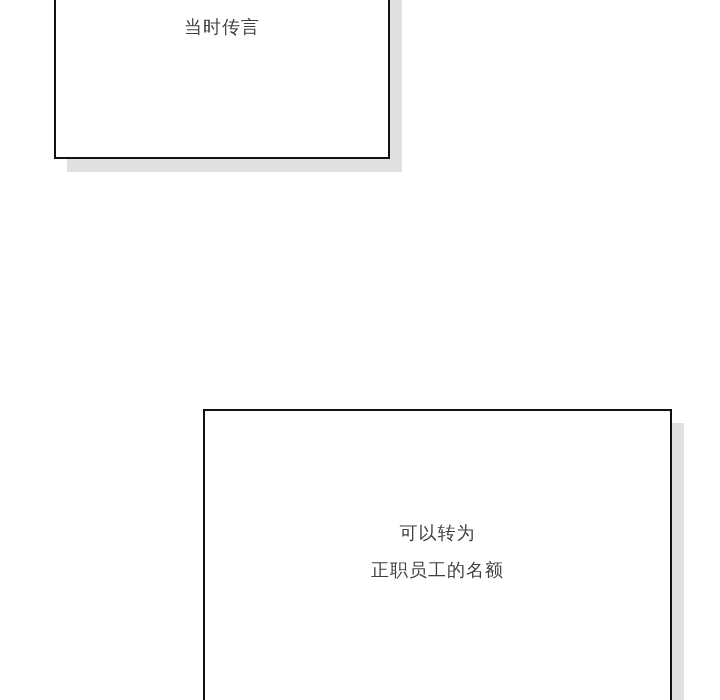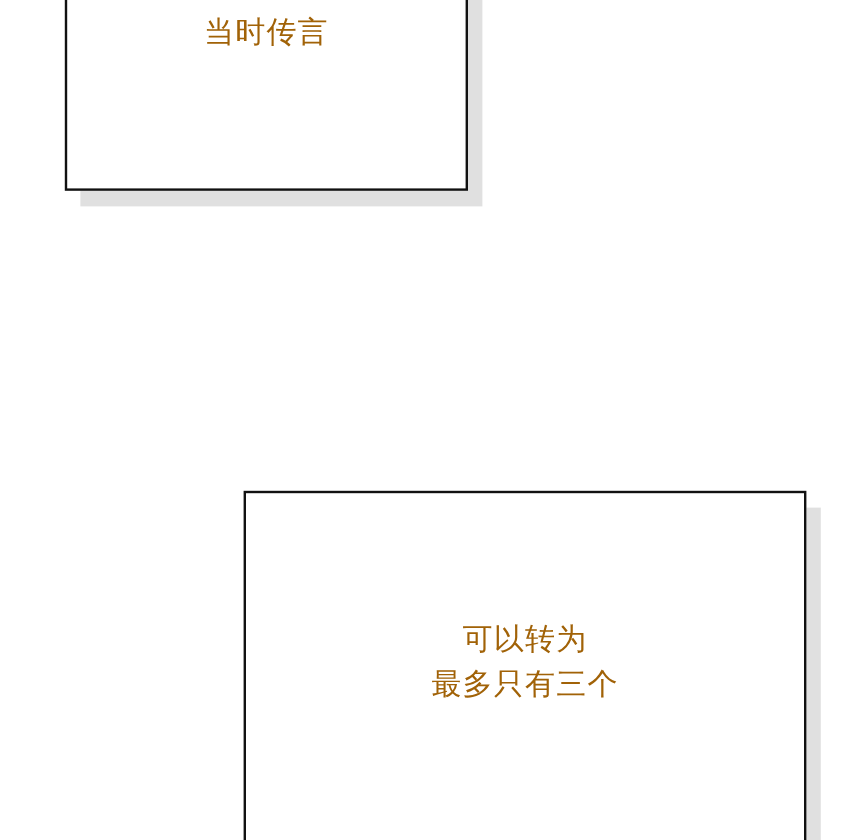--- a/index.html
+++ b/index.html
@@ -22,22 +22,22 @@
       position: absolute;
       background: #ffffff;
       border: 2px solid #111111;
       box-sizing: border-box;
     }
     .caption-text {
       position: absolute;
       left: 0;
       right: 0;
       text-align: center;
-      color: #a16207;
-      font-size: 25px;
+      color: #404040;
+      font-size: 18px;
       line-height: 37px;
       letter-spacing: 1px;
     }
     .caption-line {
       display: block;
       white-space: nowrap;
     }
 
     
     #shadow-1 { left: 67px; top: 0px; width: 335px; height: 172px; }
@@ -58,17 +58,17 @@
   <div class="caption-box" id="box-1">
     <div class="caption-text">
       <span class="caption-line">当时传言</span>
     </div>
   </div>
 
   <div class="caption-shadow" id="shadow-2"></div>
   <div class="caption-box" id="box-2">
     <div class="caption-text">
       <span class="caption-line">可以转为</span>
-      <span class="caption-line">最多只有三个</span>
+      <span class="caption-line">正职员工的名额</span>
     </div>
   </div>
 
 </div>
 
 </body></html>

